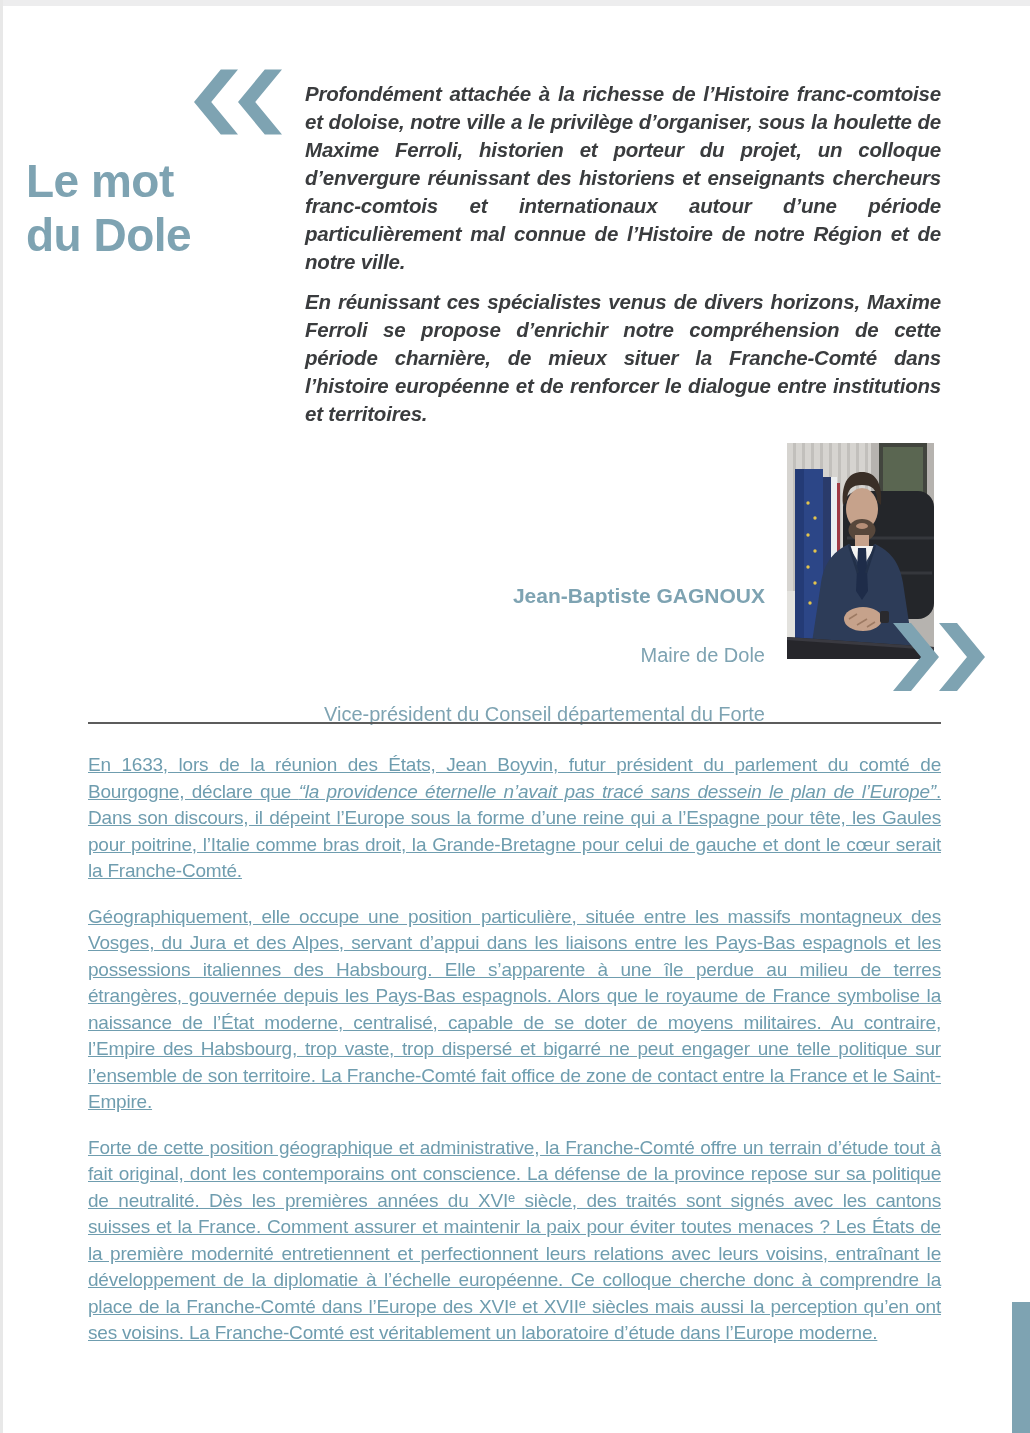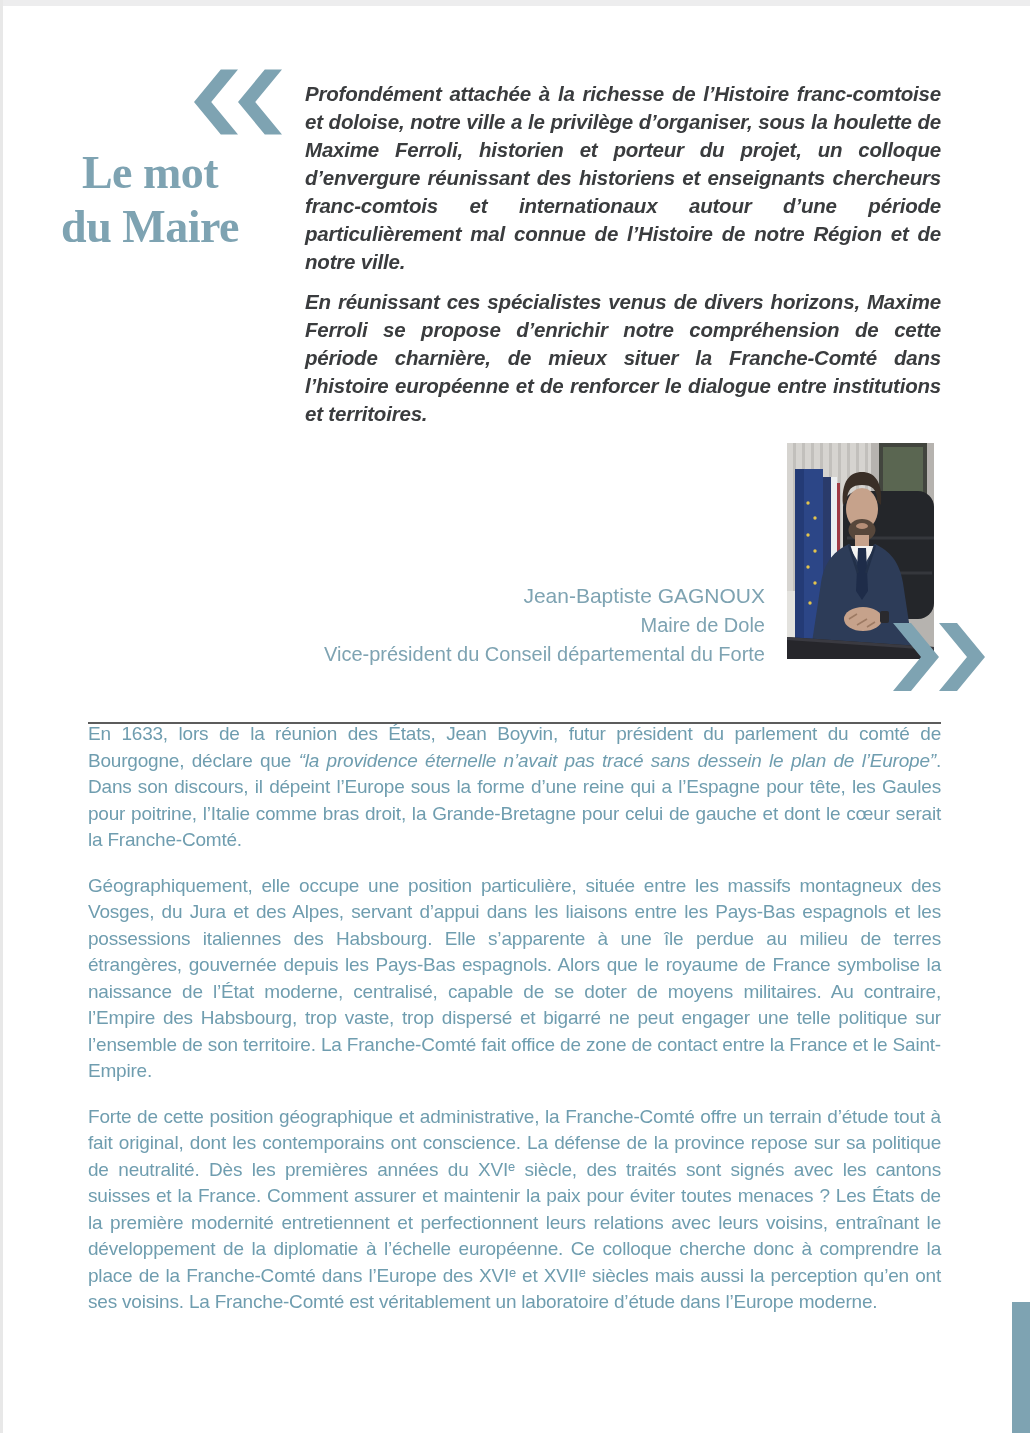--- a/index.html
+++ b/index.html
@@ -21,52 +21,52 @@
     position:relative;
   }
   .page{position:absolute;inset:0;background:#fff;}
   .top-strip{position:absolute;top:0;left:0;right:0;height:6px;background:var(--edge-top);}
   .left-strip{position:absolute;top:0;left:0;bottom:0;width:3px;background:var(--edge-left);}
 
   .open-quote{position:absolute;left:194px;top:68px;width:88px;height:68px;fill:var(--accent);}
   .close-quote{position:absolute;left:893px;top:622px;width:92px;height:70px;fill:var(--accent);}
 
   .page-title{
-    position:absolute;left:18px;top:146px;width:264px;margin:0;
-    text-align:center;color:var(--accent);
-    font-size:46px;font-weight:700;line-height:54px;letter-spacing:-0.5px;font-family:Liberation Serif, serif;
+    position:absolute;left:18px;top:146px;width:264px;margin:8px;
+    text-align:left;color:var(--accent);
+    font-size:46px;font-weight:700;line-height:54px;letter-spacing:-0.5px;
   }
   .page-title span{display:block;}
 
   .intro{position:absolute;left:305px;top:80px;width:636px;}
   .intro p{
     margin:0 0 12px 0;
     font-size:20.5px;line-height:28px;letter-spacing:-0.2px;
     font-style:italic;color:var(--intro-text);
     text-align:justify;
     font-weight:bold;
   }
   .intro p.narrow{width:460px;}
 
   .photo{position:absolute;left:787px;top:443px;width:147px;height:216px;margin:0;}
   .photo svg{display:block;width:100%;height:100%;}
 
   .signature{
     position:absolute;left:305px;top:581px;width:460px;
     text-align:right;color:var(--accent);
   }
-  .sig-name{font-size:21px;font-weight:400;line-height:30px;}
-  .sig-role{font-size:20px;font-weight:400;line-height:29px;}
+  .sig-name{font-size:21px;font-weight:700;line-height:30px;}
+  .sig-role{font-size:20px;font-weight:400;line-height:29px;margin-top:30px;}
 
   .divider{
     position:absolute;left:88px;top:722px;width:853px;height:0;margin:0;
     border:none;border-top:2px solid var(--divider);
   }
 
-  .article{position:absolute;left:88px;top:721px;width:853px;color:var(--body-text);}
+  .article{position:absolute;left:88px;top:752px;width:853px;color:var(--body-text);text-decoration:underline;}
   .article p{
     margin:0 0 19px 0;
     font-size:19px;line-height:26.5px;letter-spacing:-0.2px;
     text-align:justify;
   }
   .article .q{font-style:italic;}
 
   .side-bar{position:absolute;right:0;top:1302px;width:18px;height:131px;background:var(--accent);}
 </style>
 </head>
@@ -76,21 +76,21 @@
   <div class="top-strip"></div>
   <div class="left-strip"></div>
 
   <svg class="open-quote" viewBox="0 0 92 68" aria-hidden="true">
     <polygon points="28,0 46,0 18,34 46,68 28,68 0,34"></polygon>
     <polygon points="74,0 92,0 64,34 92,68 74,68 46,34"></polygon>
   </svg>
 
   <h1 class="page-title">
     <span>Le mot</span>
-    <span>du Maire</span>
+    <span>du Dole</span>
   </h1>
 
   <div class="intro">
     <p>Profondément attachée à la richesse de l’Histoire franc-comtoise et doloise, notre ville a le privilège d’organiser, sous la houlette de Maxime Ferroli, historien et porteur du projet, un colloque d’envergure réunissant des historiens et enseignants chercheurs franc-comtois et internationaux autour d’une période particulièrement mal connue de l’Histoire de notre Région et de notre ville.</p>
     <p>En réunissant ces spécialistes venus de divers horizons, Maxime Ferroli se propose d’enrichir notre compréhension de cette période charnière, de mieux situer la Franche-Comté dans l’histoire européenne et de renforcer le dialogue entre institutions et territoires.</p>
   </div>
 
   <figure class="photo">
     <svg viewBox="0 0 147 216" preserveAspectRatio="none" aria-hidden="true">
       <defs>

